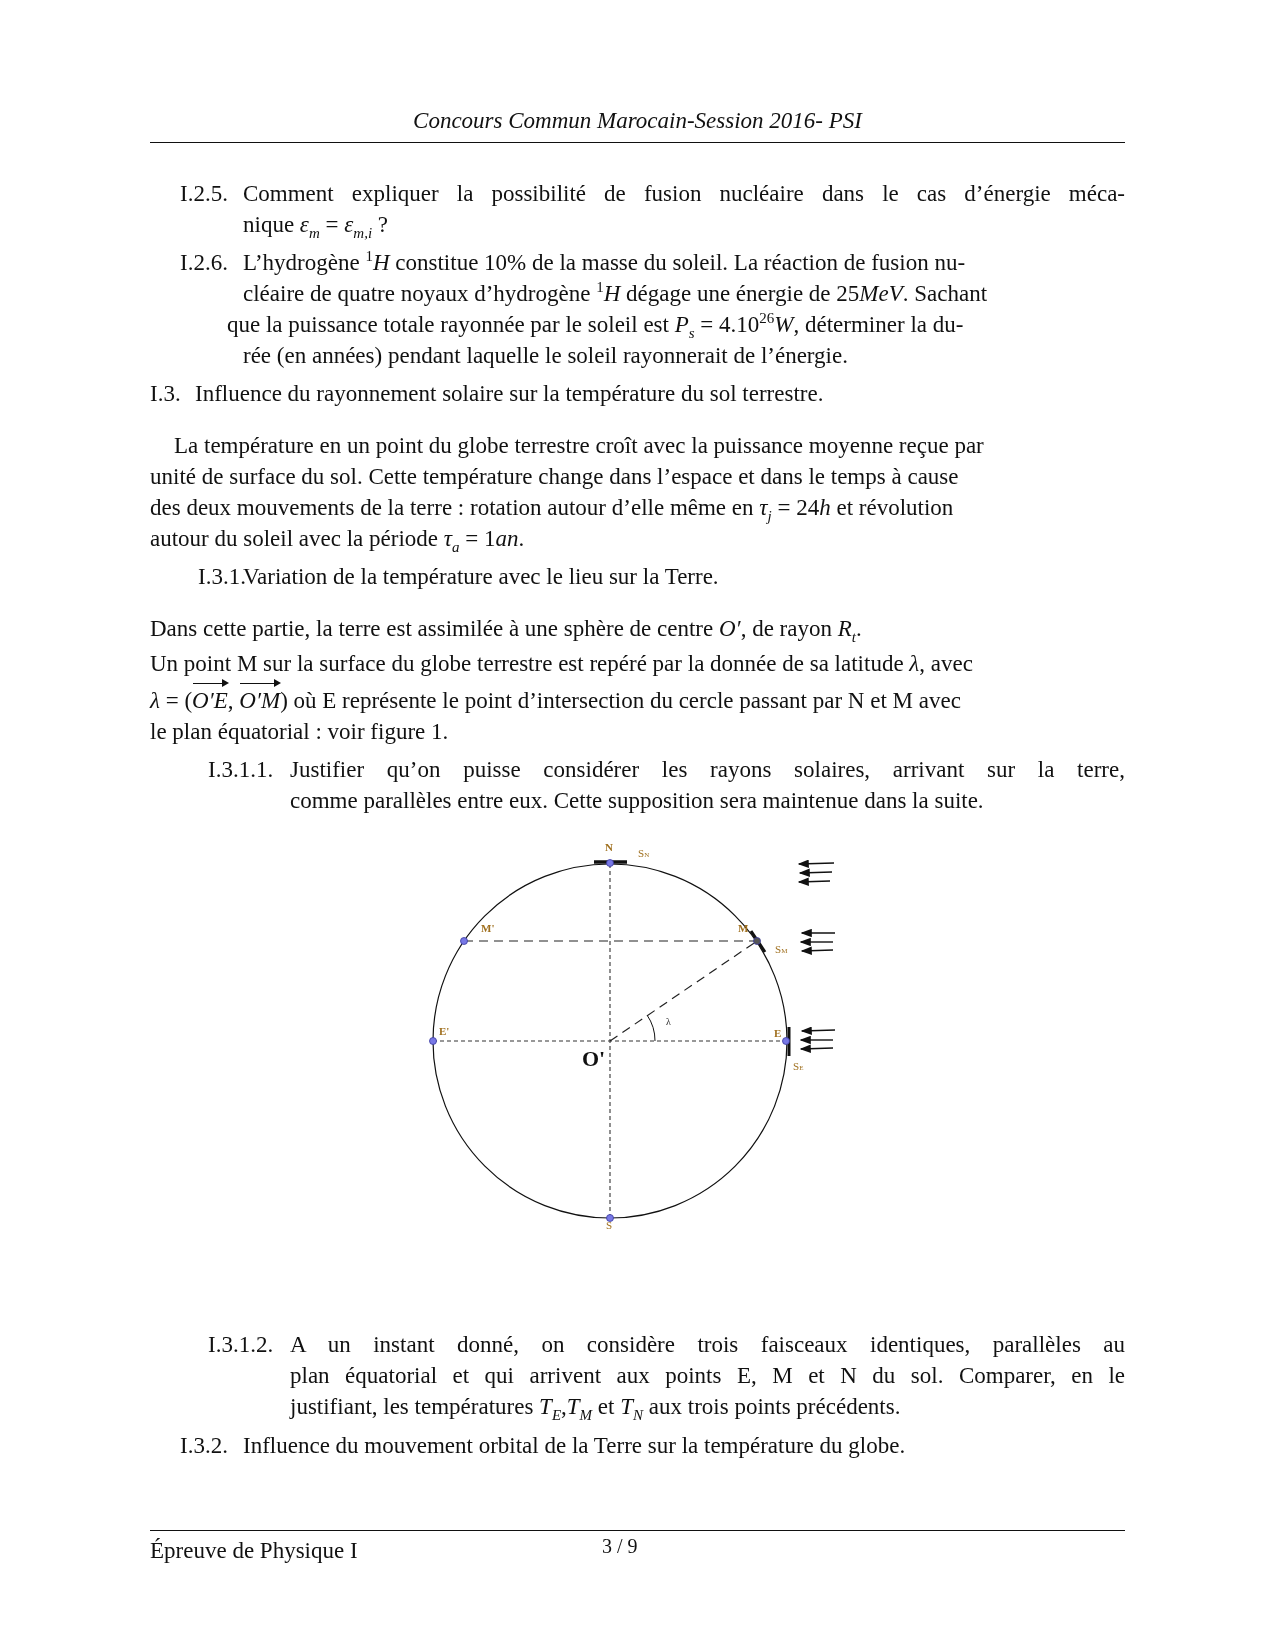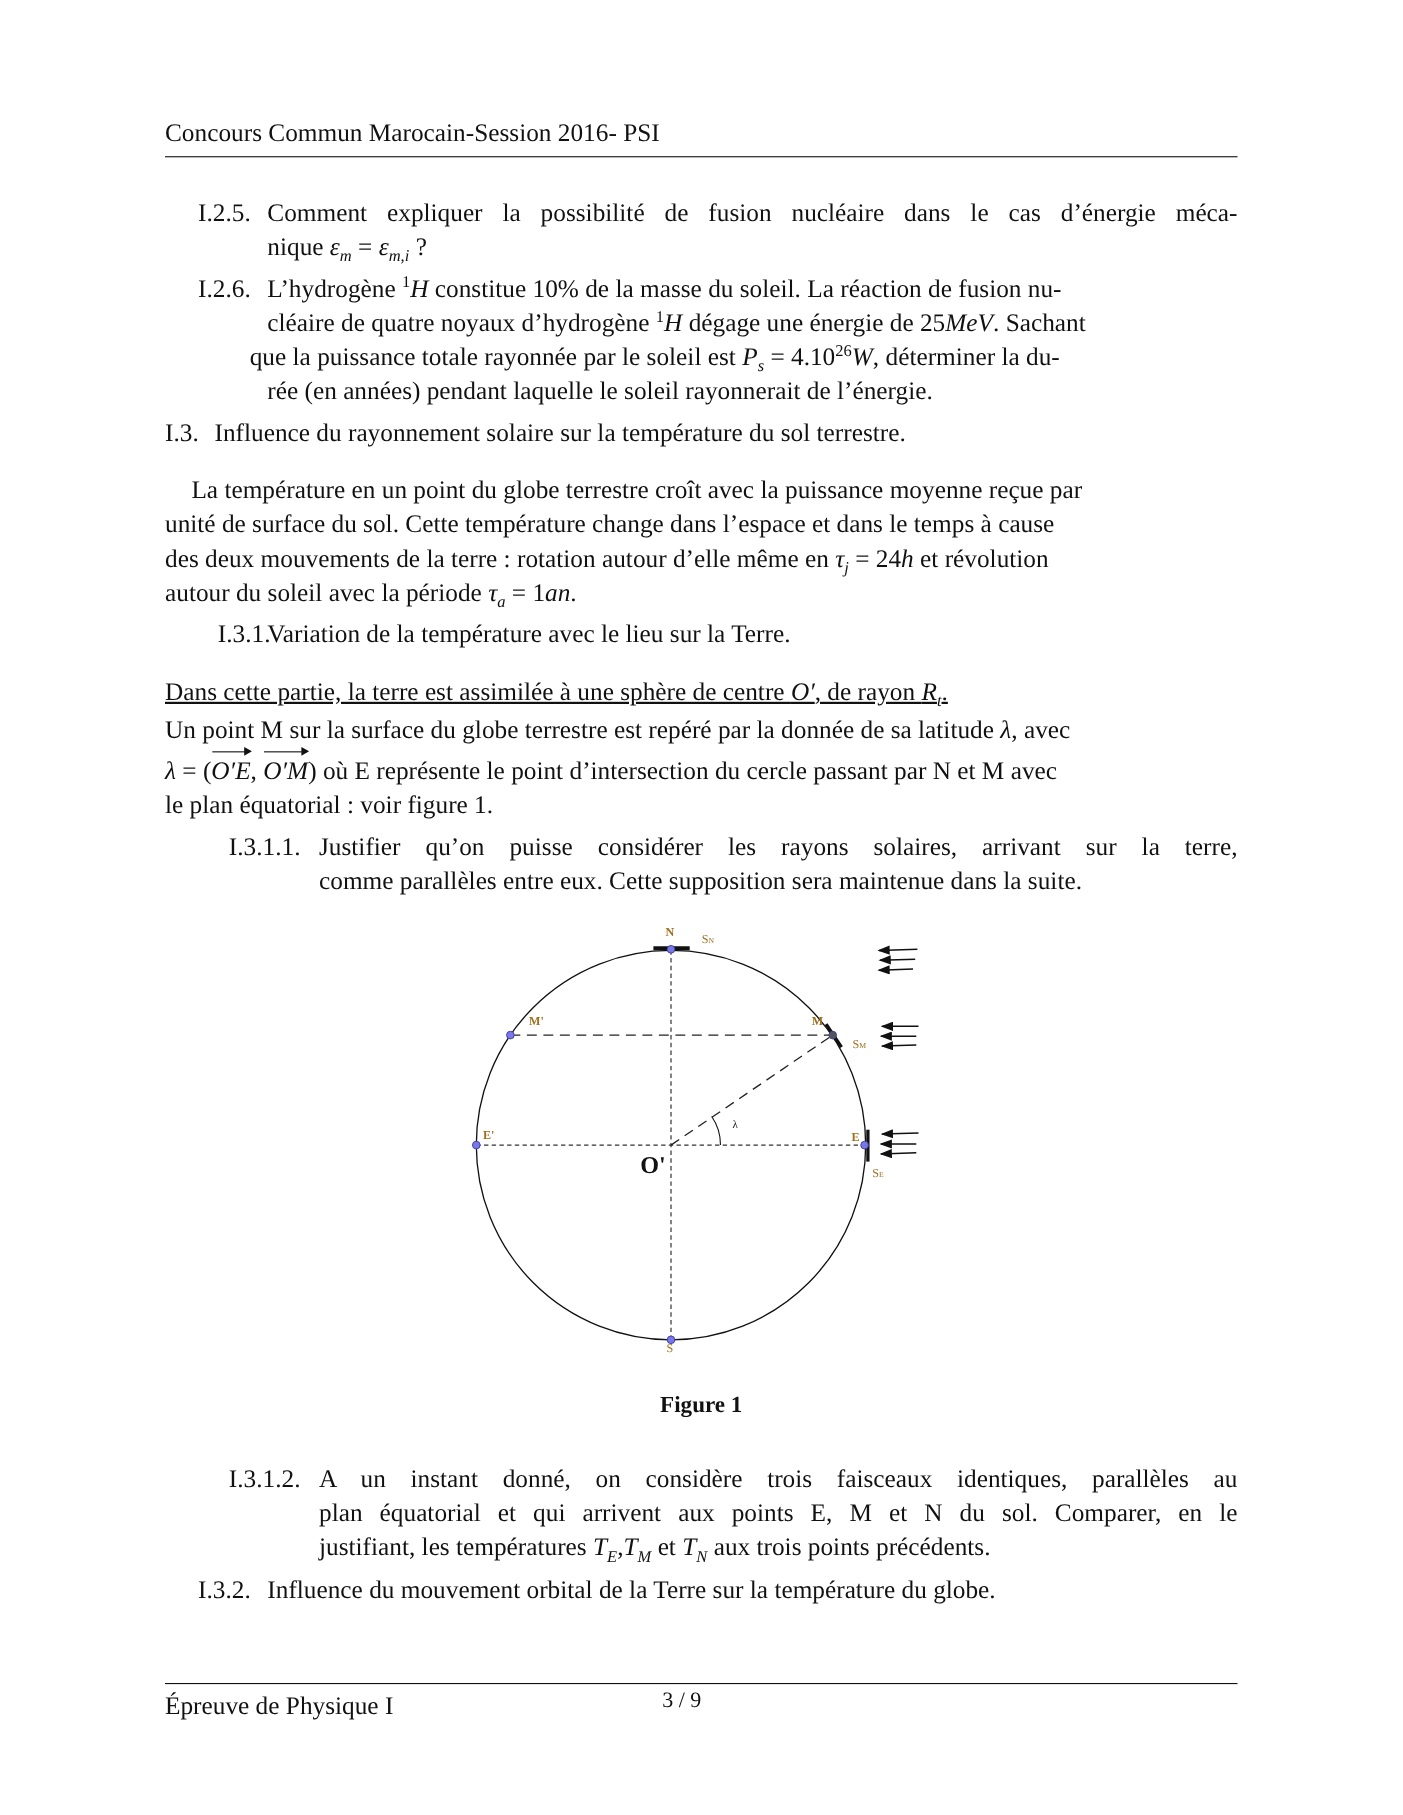--- a/index.html
+++ b/index.html
@@ -1,19 +1,19 @@
 <!DOCTYPE html>
 <html><head>
 <meta charset="utf-8">
 <style>
   html, body { margin: 0; padding: 0; background: #ffffff; }
   body { width: 1275px; height: 1650px; position: relative; overflow: hidden;
          font-family: "Liberation Serif", "DejaVu Serif", serif; color: #111; }
   .page { position: absolute; left: 150px; top: 0; width: 975px; height: 1650px; }
-  .header { position: absolute; top: 108px; left: 0; width: 975px; text-align: left; font-size: 23px; }
+  .header { position: absolute; top: 108px; left: 0; width: 975px; text-align: center; font-size: 23px; font-style: italic; }
   .rule { position: absolute; left: 0; width: 975px; height: 0; border-top: 1.5px solid #111; }
   .rule.top { top: 142px; }
   .rule.bottom { top: 1530px; }
   .footer-left { position: absolute; top: 1538px; left: 0; font-size: 23px; }
   .footer-center { position: absolute; top: 1535px; left: 452px; font-size: 20px; }
   .line { position: absolute; font-size: 23px; line-height: 31px; white-space: nowrap; }
   .just { text-align: justify; text-align-last: justify; white-space: normal; }
   .num { position: absolute; font-size: 23px; line-height: 31px; }
   i.m { font-style: italic; }
   sup, sub { font-size: 15px; line-height: 0; }
@@ -57,21 +57,21 @@
     <div class="line" style="top:492px; left:0;"><span>des deux mouvements de la terre : rotation autour d’elle même en </span><i class="m">τ</i><sub><i class="m">j</i></sub><span> = 24</span><i class="m">h</i><span> et révolution</span></div>
     <div class="line" style="top:523px; left:0;"><span>autour du soleil avec la période </span><i class="m">τ</i><sub><i class="m">a</i></sub><span> = 1</span><i class="m">an</i><span>.</span></div>
   </div>
 
   <div>
     <span class="num" style="top:561px; left:48px;">I.3.1.</span>
     <div class="line" style="top:561px; left:93px;">Variation de la température avec le lieu sur la Terre.</div>
   </div>
 
   <div>
-    <div class="line" style="top:613px; left:0;text-decoration:underline;"><span>Dans cette partie, la terre est assimilée à une sphère de centre </span><i class="m">O′</i><span>, de rayon </span><i class="m">R</i><sub><i class="m">t</i></sub><span>.</span></div>
+    <div class="line" style="top:613px; left:0;"><span>Dans cette partie, la terre est assimilée à une sphère de centre </span><i class="m">O′</i><span>, de rayon </span><i class="m">R</i><sub><i class="m">t</i></sub><span>.</span></div>
     <div class="line" style="top:648px; left:0;"><span>Un point M sur la surface du globe terrestre est repéré par la donnée de sa latitude </span><i class="m">λ</i><span>, avec</span></div>
     <div class="line" style="top:685px; left:0;"><i class="m">λ</i><span> = (</span><i class="m vec">O′E</i><span>, </span><i class="m vec">O′M</i><span>) où E représente le point d’intersection du cercle passant par N et M avec</span></div>
     <div class="line" style="top:716px; left:0;">le plan équatorial : voir figure 1.</div>
   </div>
 
   <div>
     <span class="num" style="top:754px; left:58px;">I.3.1.1.</span>
     <div class="line just" style="top:754px; left:140px; width:835px;">Justifier qu’on puisse considérer les rayons solaires, arrivant sur la terre,</div>
     <div class="line" style="top:785px; left:140px;">comme parallèles entre eux. Cette supposition sera maintenue dans la suite.</div>
   </div>
@@ -132,21 +132,20 @@
       <text x="775" y="953" font-weight="normal"><tspan>S</tspan><tspan font-size="7">M</tspan></text>
       <text x="439" y="1035">E'</text>
       <text x="774" y="1037">E</text>
       <text x="793" y="1070" font-weight="normal"><tspan>S</tspan><tspan font-size="7">E</tspan></text>
       <text x="606" y="1229" font-weight="normal">S</text>
       <text x="666" y="1025" fill="#222" font-weight="normal" font-size="10">λ</text>
       <text x="582" y="1066" fill="#111" font-size="22">O'</text>
     </g>
   </svg>
 
-  <div class="caption">Figure 1</div>
 
   <div>
     <span class="num" style="top:1329px; left:58px;">I.3.1.2.</span>
     <div class="line just" style="top:1329px; left:140px; width:835px;">A un instant donné, on considère trois faisceaux identiques, parallèles au</div>
     <div class="line just" style="top:1360px; left:140px; width:835px;">plan équatorial et qui arrivent aux points E, M et N du sol. Comparer, en le</div>
     <div class="line" style="top:1391px; left:140px;"><span>justifiant, les températures </span><i class="m">T</i><sub><i class="m">E</i></sub>,<i class="m">T</i><sub><i class="m">M</i></sub><span> et </span><i class="m">T</i><sub><i class="m">N</i></sub><span> aux trois points précédents.</span></div>
   </div>
 
   <div>
     <span class="num" style="top:1430px; left:30px;">I.3.2.</span>

